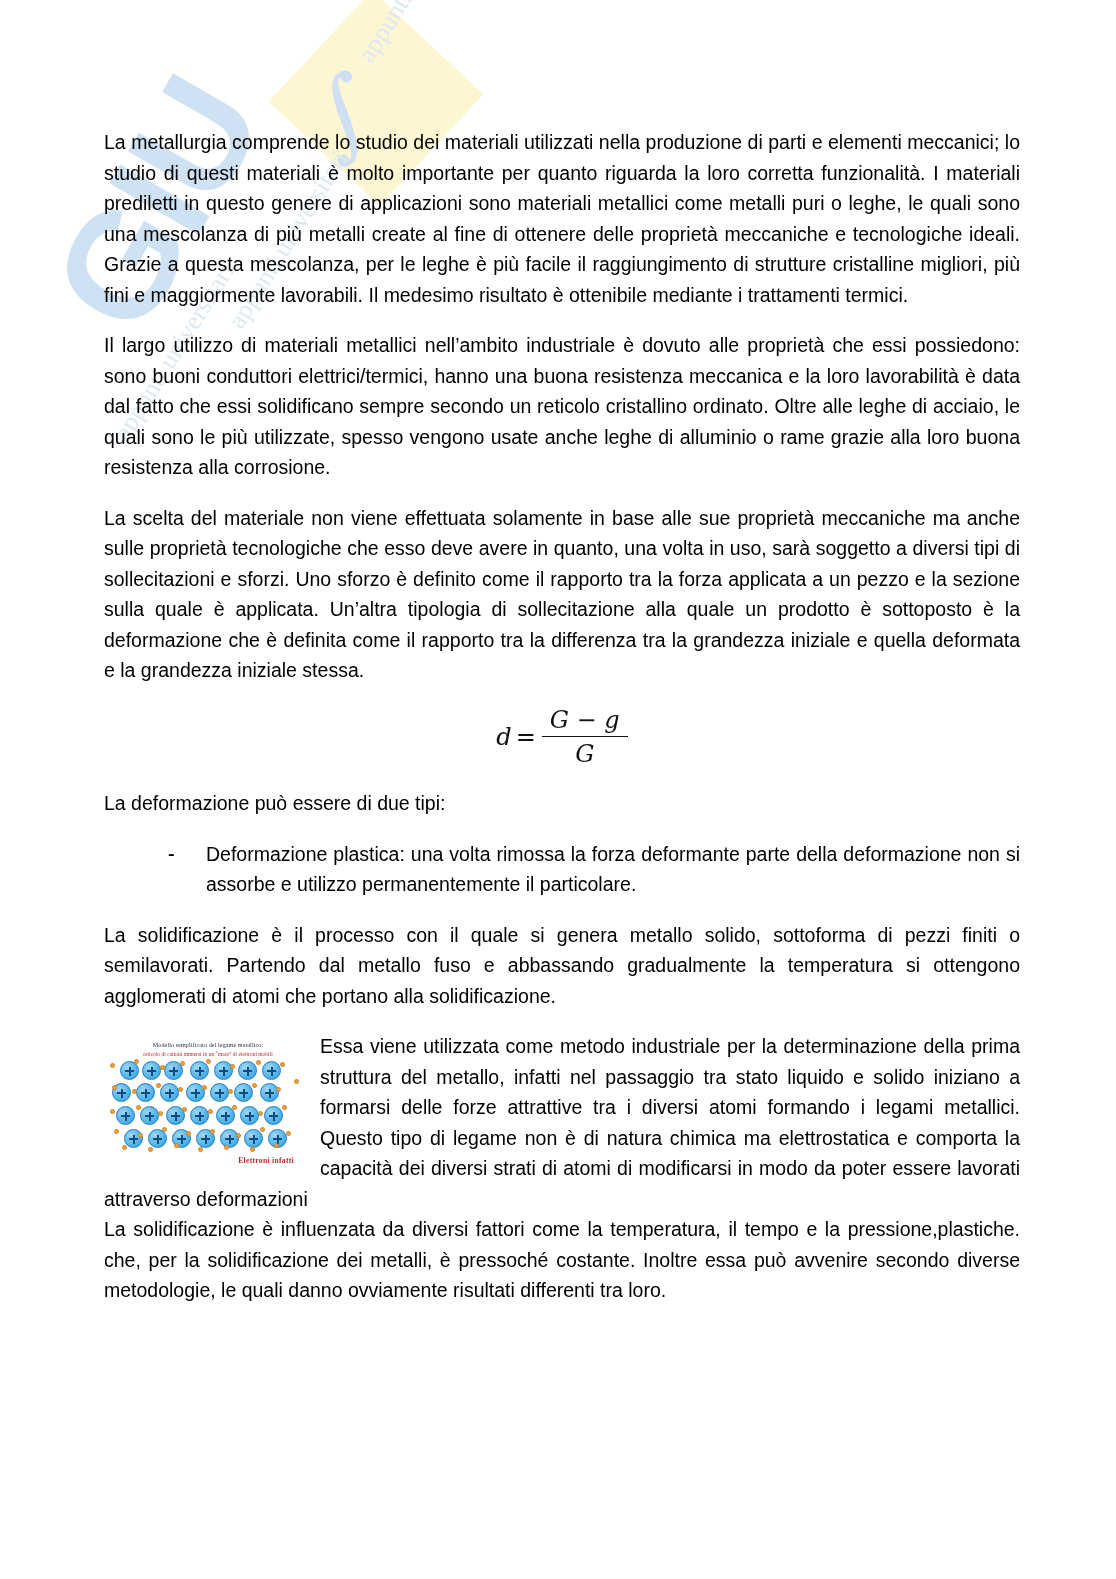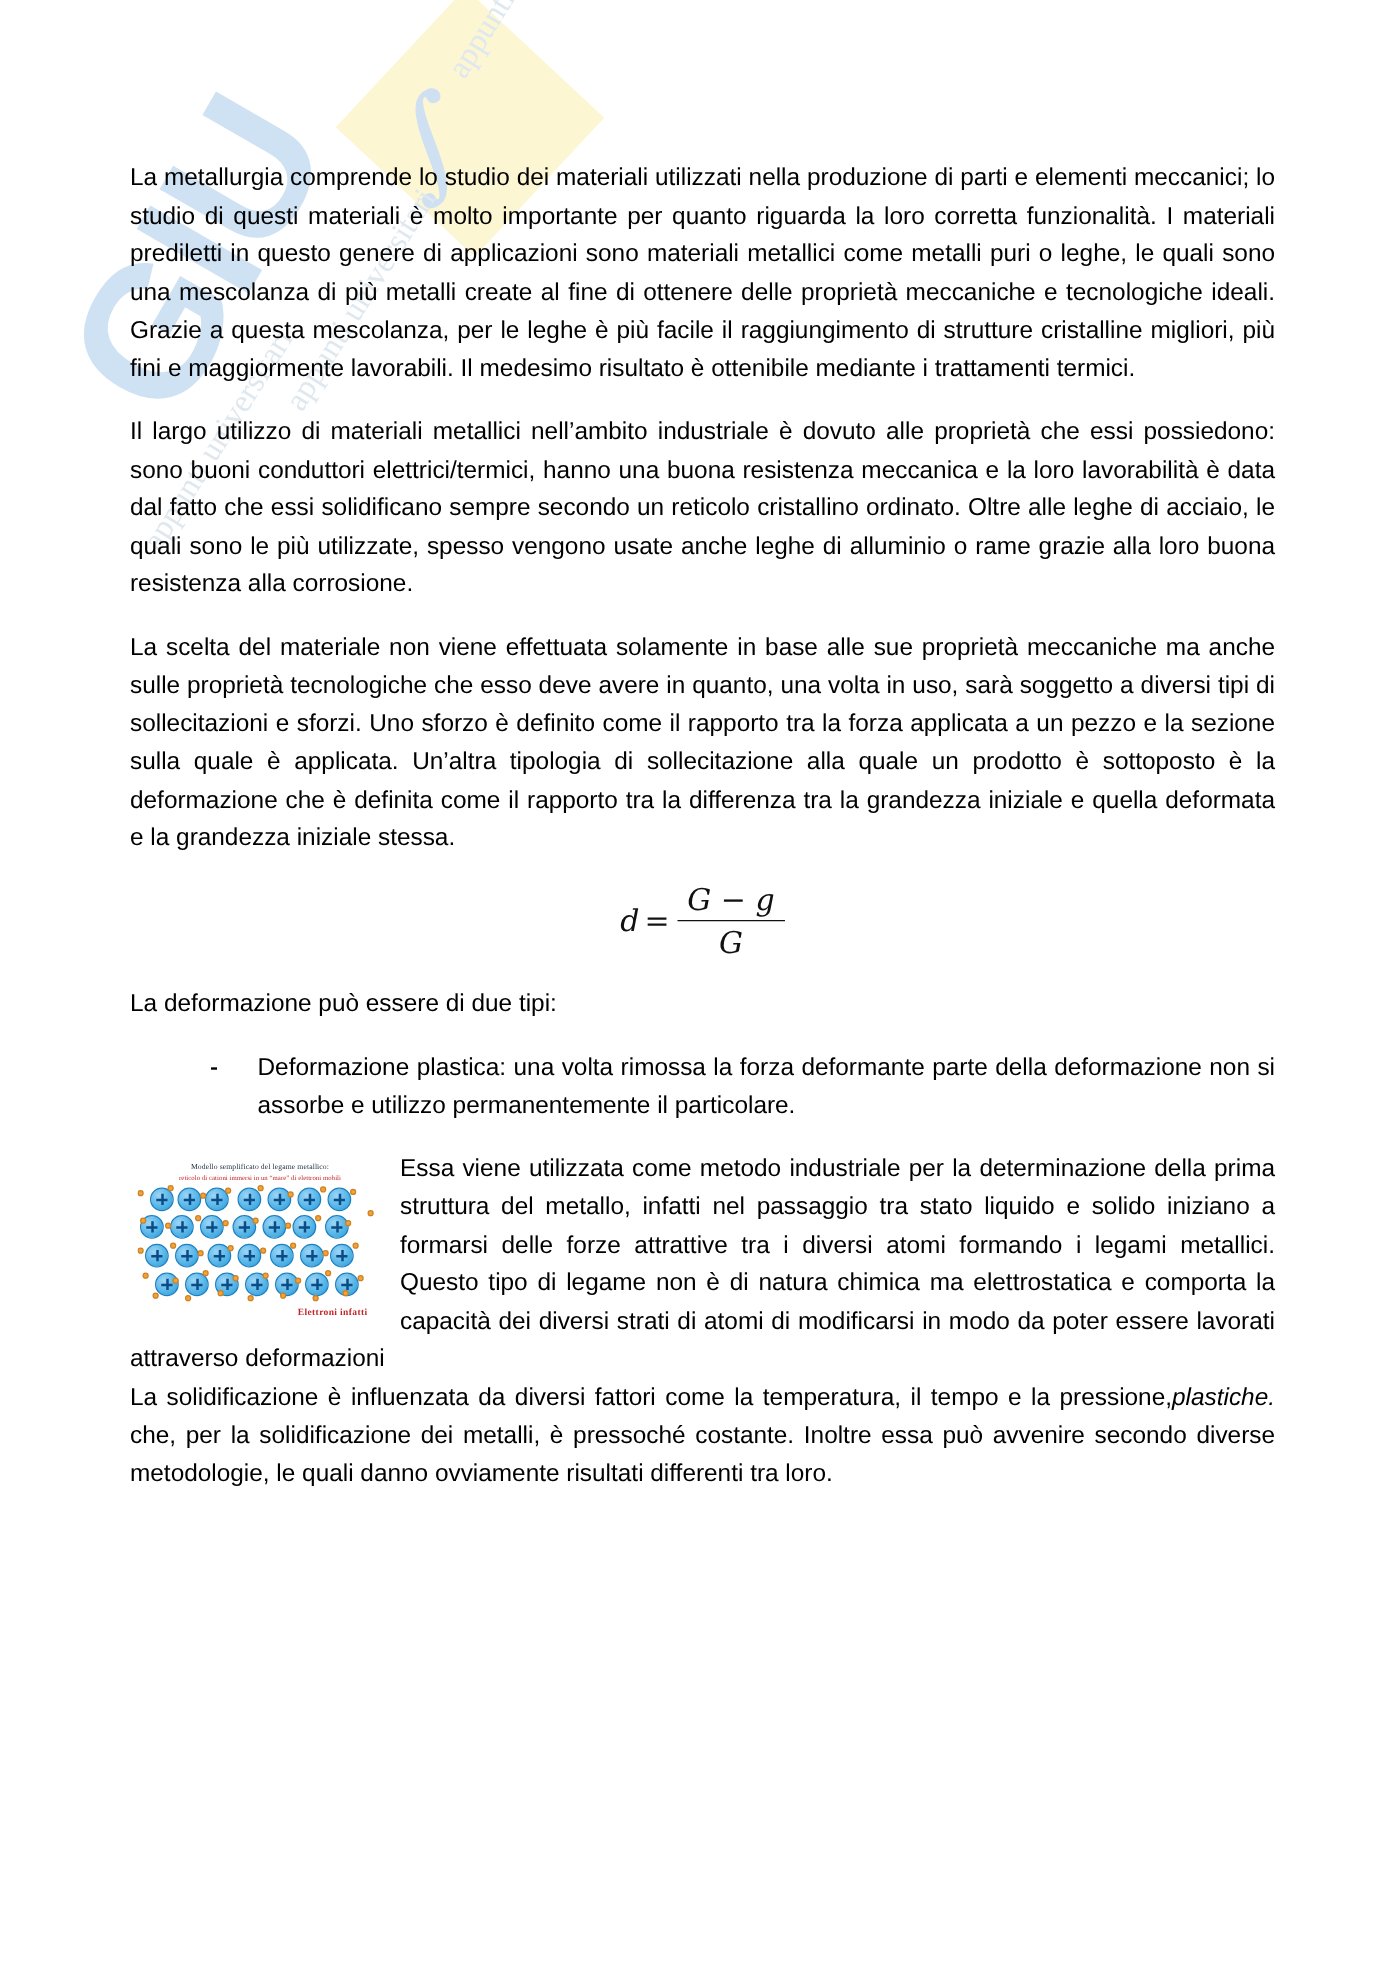--- a/index.html
+++ b/index.html
@@ -260,20 +260,21 @@
         <span class="dash">-</span>
       </li>
       <li>
         <span class="dash">-</span>
         <span>Deformazione plastica: una volta rimossa la forza deformante parte della deformazione non si assorbe e utilizzo permanentemente il particolare.</span>
       </li>
     </ul>
 
 
 
+    <p class="para" style="margin-top:20px;">La solidificazione è il processo con il quale si genera metallo solido, sottoforma di pezzi finiti o semilavorati. Partendo dal metallo fuso e abbassando gradualmente la temperatura si ottengono agglomerati di atomi che portano alla solidificazione.</p>
 
     <div class="clearfix">
       <div class="figure">
         <div class="fig-title">Modello semplificato del legame metallico:</div>
         <div class="fig-subtitle">reticolo di cationi immersi in un “mare” di elettroni mobili</div>
         <div class="lattice">
             <div class="ion" style="left: 10px; top: 2px;"></div>
             <div class="ion" style="left: 32px; top: 2px;"></div>
             <div class="ion" style="left: 54px; top: 2px;"></div>
             <div class="ion" style="left: 80px; top: 2px;"></div>
@@ -341,19 +342,19 @@
             <div class="el" style="left: 114px; top: 86px;"></div>
             <div class="el" style="left: 140px; top: 88px;"></div>
             <div class="el" style="left: 164px; top: 84px;"></div>
           </div>
         <div class="fig-caption">Elettroni infatti</div>
       </div>
       <p class="para" style="margin-bottom:0;">Essa viene utilizzata come metodo industriale per la determinazione della prima struttura del metallo, infatti nel passaggio tra stato liquido e solido iniziano a formarsi delle forze attrattive tra i diversi atomi formando i legami metallici. Questo tipo di legame non è di natura chimica ma elettrostatica e comporta la capacità dei diversi strati di atomi di modificarsi in modo da poter essere lavorati attraverso deformazioni</p>
     </div>
 
     <p class="para" style="margin:0 0 0 0; text-align:justify;">
-      <span style="float:right;font-style:italic;">plastiche.</span>
+      <span style="float:right;">plastiche.</span>
     </p>
 
     <p class="para" style="margin-top:0;">La solidificazione è influenzata da diversi fattori come la temperatura, il tempo e la pressione, che, per la solidificazione dei metalli, è pressoché costante. Inoltre essa può avvenire secondo diverse metodologie, le quali danno ovviamente risultati differenti tra loro.</p>
 
   </div>
 </div>
 
 </body></html>

